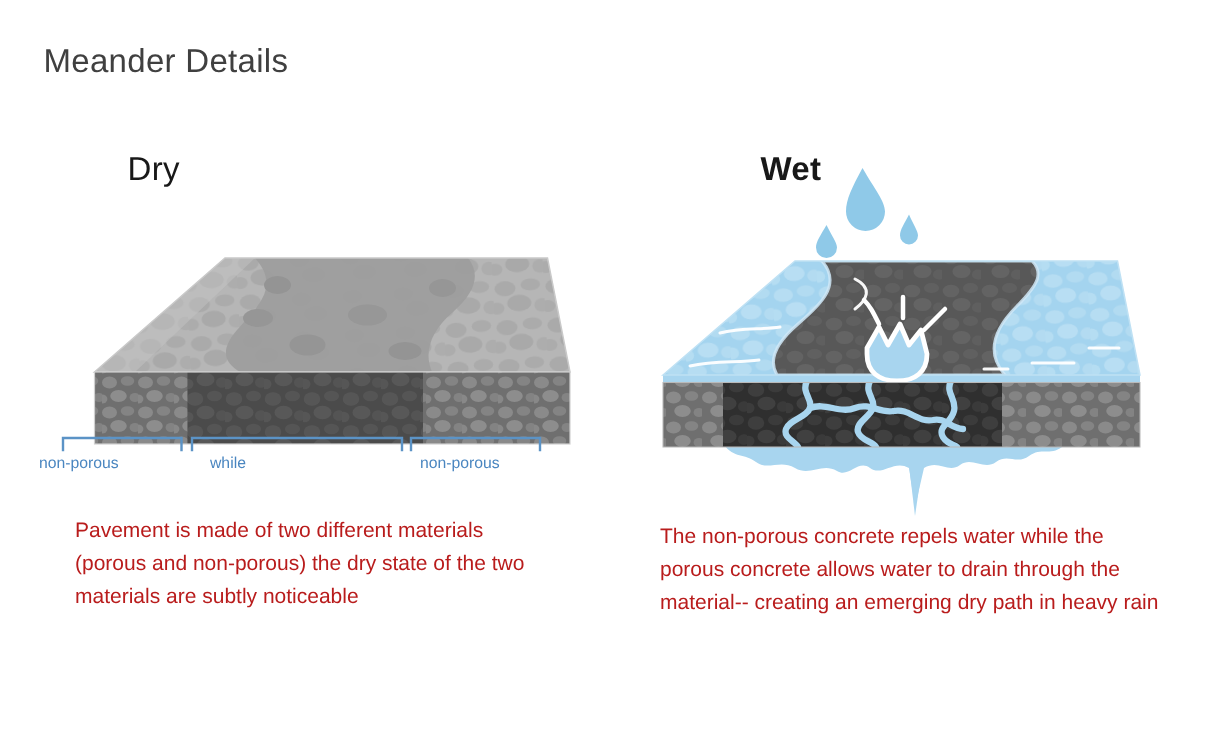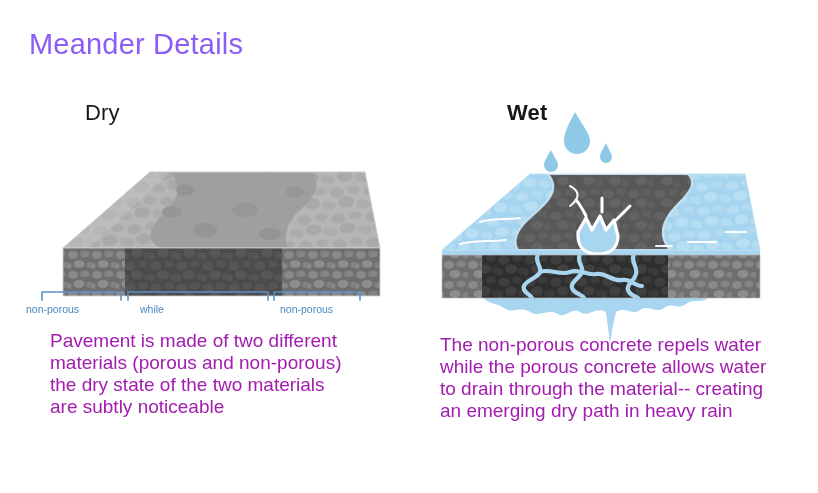--- a/index.html
+++ b/index.html
@@ -14,47 +14,48 @@
     overflow: hidden;
     font-family: "Liberation Sans", sans-serif;
     -webkit-font-smoothing: antialiased;
   }
 
   
   #slide-title {
     position: absolute;
     left: 29px;
     top: 28px;
-    font-size: 29px;
-    font-weight: 400;
-    color: #8b5cf6;
+    font-size: 22px;
+    font-weight: 400;
+    color: #404040;
     letter-spacing: 0.2px;
     white-space: nowrap;
   }
 
   
   .panel-heading {
     position: absolute;
     font-size: 22px;
     font-weight: 400;
     color: #181818;
     letter-spacing: 0.2px;
     white-space: nowrap;
     margin-left: 47px;
   }
   #heading-dry { left: 38px;  top: 100px; }
   #heading-wet { left: 460px; top: 100px; font-weight: bold; }
 
   
   .panel-caption {
     position: absolute;
-    font-size: 19px;
+    font-size: 14px;
     line-height: 22px;
-    color: #a21caf;
-    font-weight: 400;
+    color: #b91c1c;
+    font-weight: 400;
+    margin-top: 12px;
   }
   #caption-dry { left: 50px;  top: 330px; width: 300px; }
   #caption-wet { left: 440px; top: 334px; width: 340px; }
 
   
   .figure {
     position: absolute;
   }
   #figure-dry { left: 20px;  top: 150px; width: 380px; height: 180px; }
   #figure-wet { left: 420px; top: 100px; width: 390px; height: 230px; }

